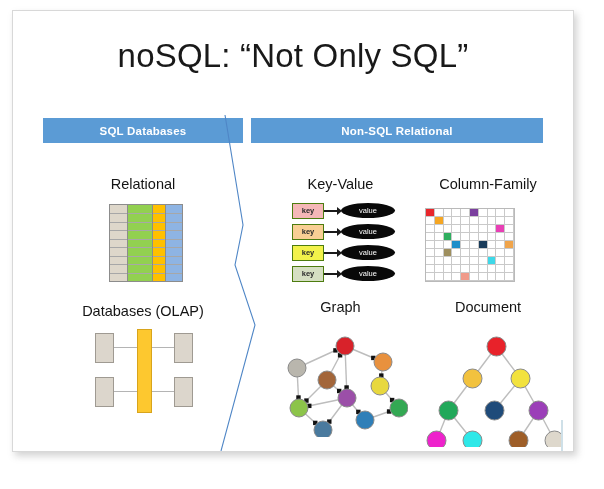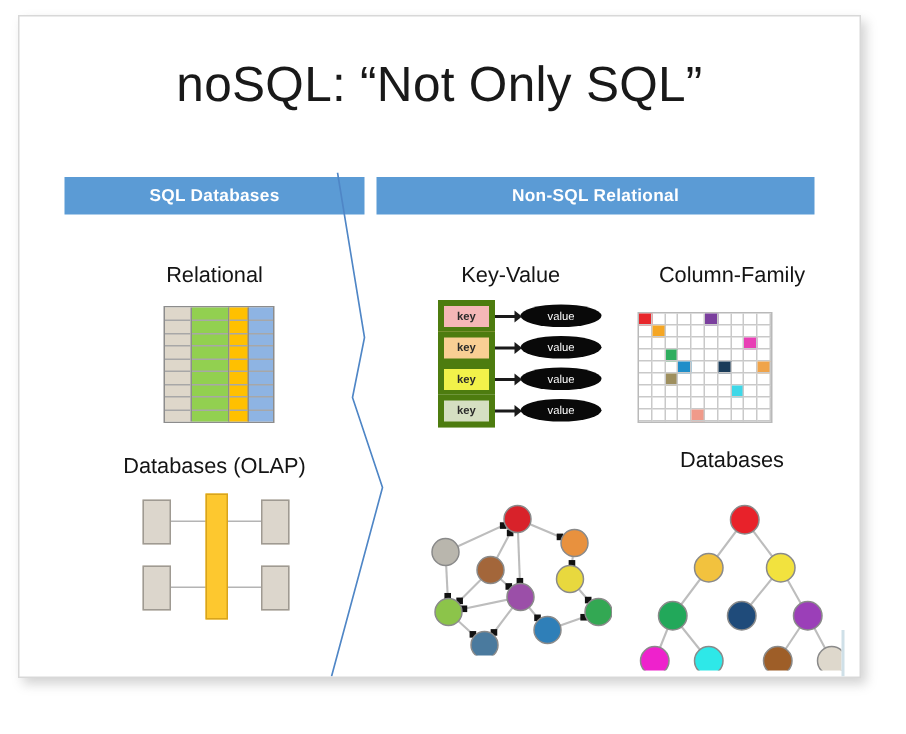--- a/index.html
+++ b/index.html
@@ -93,21 +93,21 @@
     background:#dcd6cc;
     border:1px solid #9f9a92;
   }
   .olap-conn{ position:absolute; height:1px; background:#b4b4b4; }
   
   .kv-panel{ left:255px; top:165px; width:145px; height:120px; }
   .kv-rows{ position:absolute; left:24px; top:26px; }
   .kv-row{ display:flex; align-items:center; height:17px; margin-bottom:4px; }
   .kv-key{
     width:30px; height:14px;
-    border:4px solid #4d7c0f;
+    border:1px solid #4d7c0f;
     font-size:7.5px; font-weight:bold;
     color:#2a2a2a;
     display:flex; align-items:center; justify-content:center;
   }
   .kv-arrow{ position:relative; width:14px; height:2px; background:#1a1a1a; }
   .kv-arrow:after{
     content:""; position:absolute; right:-4px; top:-3px;
     border-left:5px solid #1a1a1a;
     border-top:4px solid transparent;
     border-bottom:4px solid transparent;
@@ -341,20 +341,21 @@
         <div class="cf-cell" style="background: rgb(240, 154, 138);"></div>
         <div class="cf-cell"></div>
         <div class="cf-cell"></div>
         <div class="cf-cell"></div>
         <div class="cf-cell"></div>
         <div class="cf-cell"></div>
       </div>
   </div>
 
   <div class="panel gr-panel">
+    <div class="panel-label">Graph</div>
     <svg class="gr-svg" id="gr-svg" width="134" height="112">
         <line x1="23" y1="43" x2="71" y2="21" class="edge-line"></line>
         <rect x="59.25481935961001" y="23.174874460178742" width="4.4" height="4.4" fill="#111"></rect>
         <line x1="71" y1="21" x2="109" y2="37" class="edge-line"></line>
         <rect x="97.12282856105031" y="30.72540149938961" width="4.4" height="4.4" fill="#111"></rect>
         <line x1="71" y1="21" x2="73" y2="73" class="edge-line"></line>
         <rect x="70.39645221793735" y="60.307757666371195" width="4.4" height="4.4" fill="#111"></rect>
         <line x1="23" y1="43" x2="25" y2="83" class="edge-line"></line>
         <rect x="22.275655022089133" y="70.31310044178262" width="4.4" height="4.4" fill="#111"></rect>
         <line x1="53" y1="55" x2="73" y2="73" class="edge-line"></line>
@@ -384,21 +385,21 @@
         <circle cx="106" cy="61" r="9" fill="#e8d83e" class="node-circle"></circle>
         <circle cx="73" cy="73" r="9" fill="#9b4fa8" class="node-circle"></circle>
         <circle cx="25" cy="83" r="9" fill="#8cc44a" class="node-circle"></circle>
         <circle cx="125" cy="83" r="9" fill="#33a853" class="node-circle"></circle>
         <circle cx="91" cy="95" r="9" fill="#2f7fb8" class="node-circle"></circle>
         <circle cx="49" cy="105" r="9" fill="#4a7a9e" class="node-circle"></circle>
       </svg>
   </div>
 
   <div class="panel doc-panel">
-    <div class="panel-label">Databases</div>
+    <div class="panel-label">Document</div>
     <svg class="doc-svg" id="doc-svg" width="140" height="122">
         <line x1="75.5" y1="21.5" x2="51.5" y2="53.5" class="edge-line"></line>
         <line x1="75.5" y1="21.5" x2="99.5" y2="53.5" class="edge-line"></line>
         <line x1="51.5" y1="53.5" x2="27.5" y2="85.5" class="edge-line"></line>
         <line x1="99.5" y1="53.5" x2="73.5" y2="85.5" class="edge-line"></line>
         <line x1="99.5" y1="53.5" x2="117.5" y2="85.5" class="edge-line"></line>
         <line x1="27.5" y1="85.5" x2="15.5" y2="115.5" class="edge-line"></line>
         <line x1="27.5" y1="85.5" x2="51.5" y2="115.5" class="edge-line"></line>
         <line x1="117.5" y1="85.5" x2="97.5" y2="115.5" class="edge-line"></line>
         <line x1="117.5" y1="85.5" x2="133.5" y2="115.5" class="edge-line"></line>

